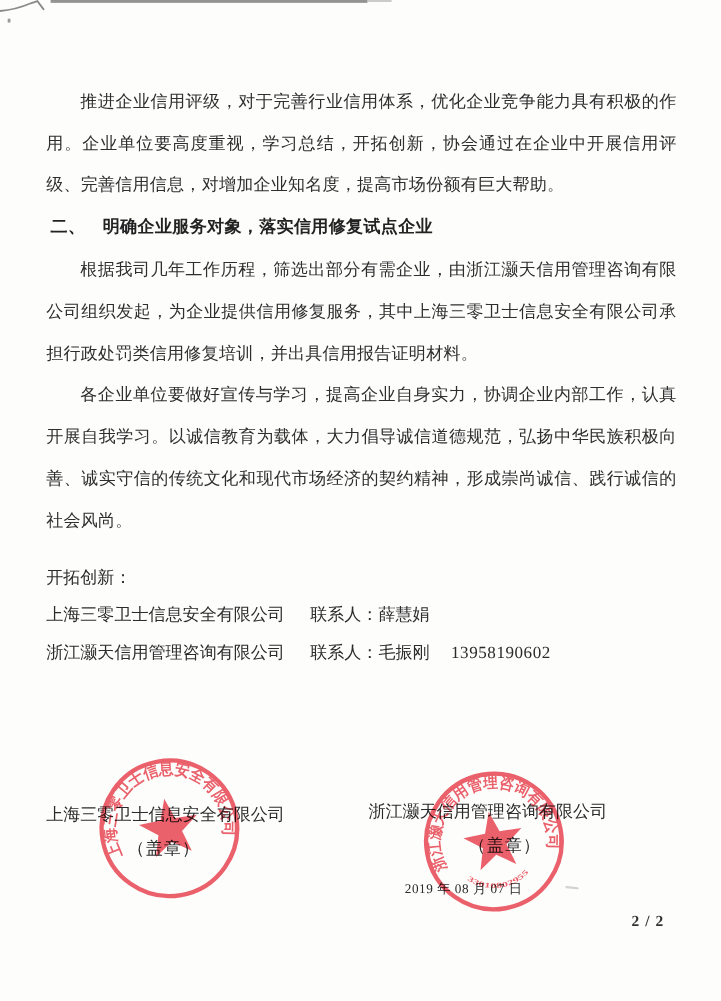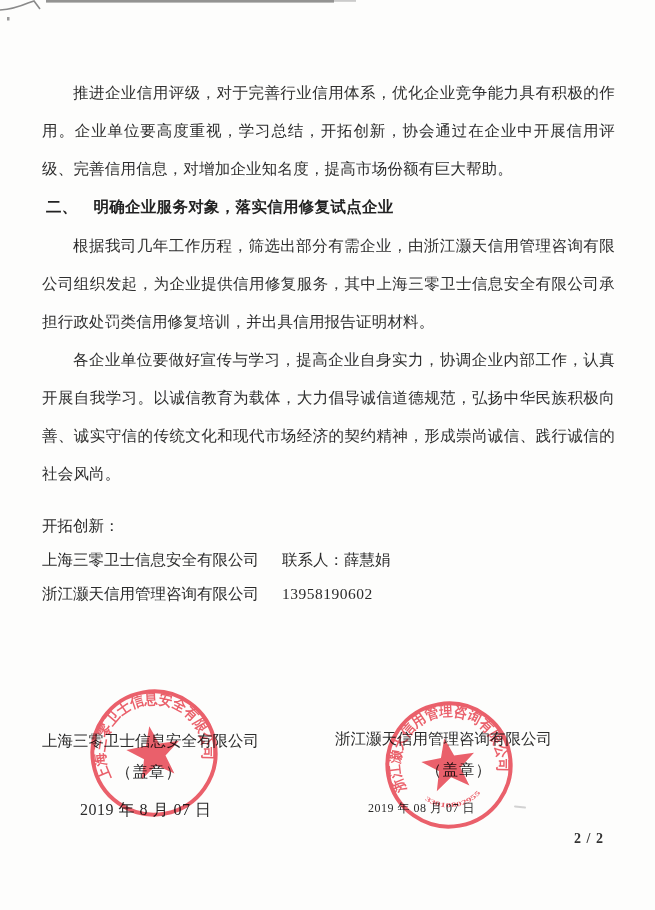--- a/index.html
+++ b/index.html
@@ -95,27 +95,27 @@
     <p class="para">根据我司几年工作历程，筛选出部分有需企业，由浙江灏天信用管理咨询有限公司组织发起，为企业提供信用修复服务，其中上海三零卫士信息安全有限公司承担行政处罚类信用修复培训，并出具信用报告证明材料。</p>
     <p class="para">各企业单位要做好宣传与学习，提高企业自身实力，协调企业内部工作，认真开展自我学习。以诚信教育为载体，大力倡导诚信道德规范，弘扬中华民族积极向善、诚实守信的传统文化和现代市场经济的契约精神，形成崇尚诚信、践行诚信的社会风尚。</p>
 
     <div class="contact-heading">开拓创新：</div>
     <div class="contact-row">
       <span class="contact-company">上海三零卫士信息安全有限公司</span>
       <span class="contact-person">联系人：薛慧娟</span>
     </div>
     <div class="contact-row">
       <span class="contact-company">浙江灏天信用管理咨询有限公司</span>
+      <span class="contact-person">联系人：毛振刚</span>
       <span class="contact-phone">13958190602</span>
     </div>
   </div>
 
   <div class="sig-text sig-company-left">上海三零卫士信息安全有限公司</div>
   <div class="sig-text sig-seal-left">（盖章）</div>
-  <div class="sig-text sig-date-left">2019 年 8 月 07 日</div>
 
   <div class="sig-text sig-company-right">浙江灏天信用管理咨询有限公司</div>
   <div class="sig-text sig-seal-right">（盖章）</div>
   <div class="sig-text sig-date-right">2019 年 08 月 07 日</div>
 
   <svg class="stamp stamp-left" viewBox="0 0 150 150">
     <circle cx="75" cy="75" r="70" fill="none" stroke="#e83e4b" stroke-width="4.5"></circle>
     <polygon points="75,44 82.6,65.5 105.4,66.1 87.4,80 93.8,101.9 75,89 56.2,101.9 62.6,80 44.6,66.1 67.4,65.5" fill="#e83e4b"></polygon>
     <path id="arcL" d="M 22.4 94.2 A 56 56 0 1 1 127.6 94.2" fill="none"></path>
     <text font-size="16.5" font-weight="bold" fill="#e83e4b" font-family="&quot;Liberation Serif&quot;,&quot;DejaVu Serif&quot;,serif">

